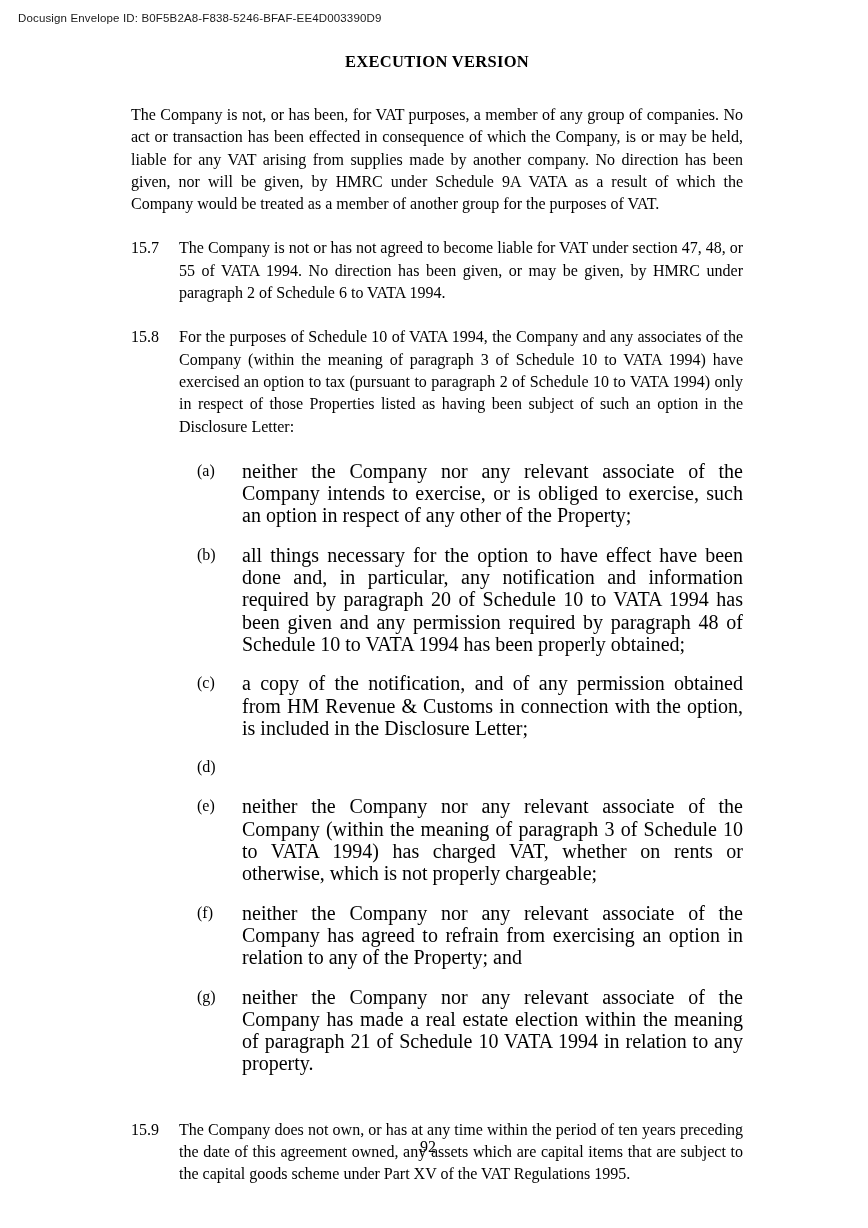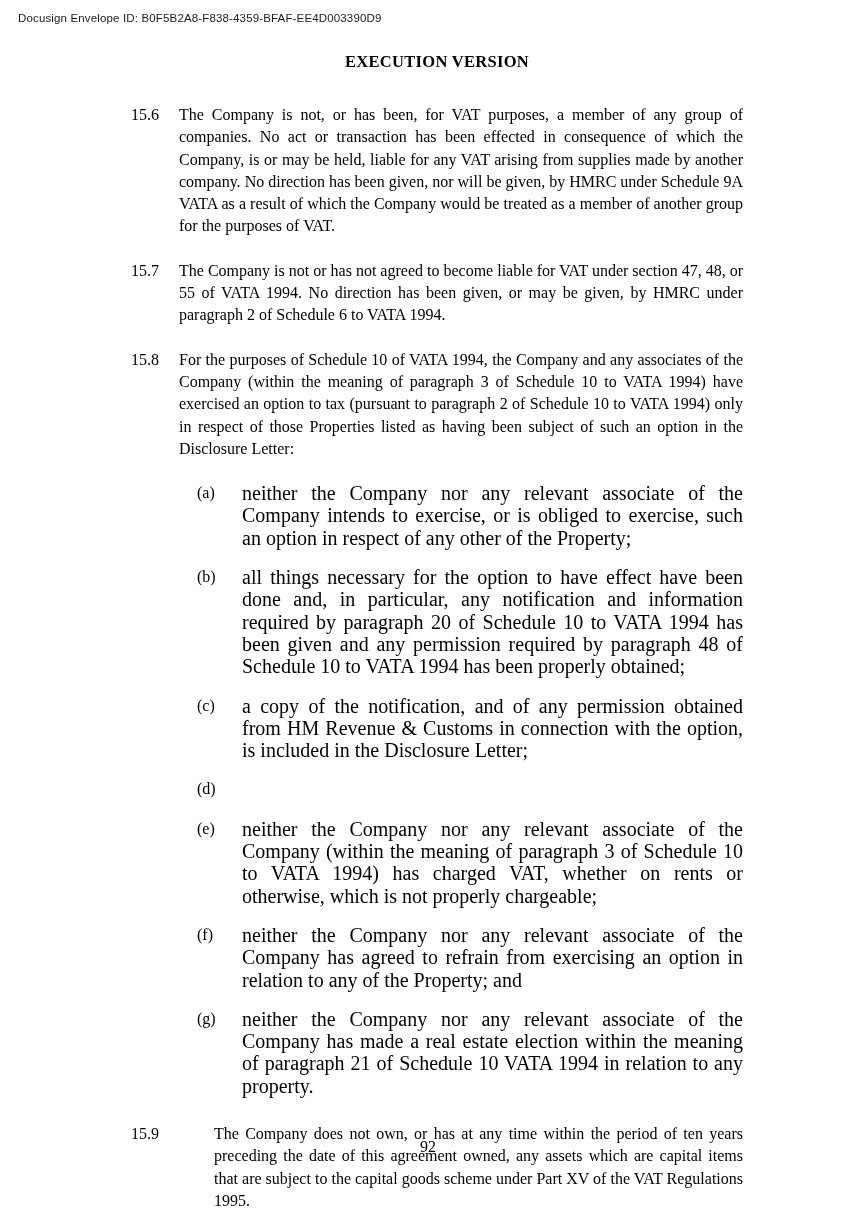--- a/index.html
+++ b/index.html
@@ -79,45 +79,43 @@
     line-height: 22.3px;
   }
   .sub-text {
     flex: 1;
     font-size: 20px;
     line-height: 22.3px;
     text-align: justify;
     text-justify: inter-word;
   }
   .clause-15-9 {
-    margin-top: 26px;
-    gap: 35px;
+    margin-top: 44px;
   }
   .page-number {
     position: absolute;
     top: 1138px;
     left: 0;
     width: 856px;
     text-align: center;
     font-size: 16px;
   }
 </style>
 </head>
 <body>
 
 <div class="page">
 
-  <div class="envelope-id">Docusign Envelope ID: B0F5B2A8-F838-4359-BFAF-EE4D003390D9</div>
+  <div class="envelope-id">Docusign Envelope ID: B0F5B2A8-F838-5246-BFAF-EE4D003390D9</div>
 
   <div class="content">
 
     <div class="doc-header">EXECUTION VERSION</div>
 
     <div class="clause">
-      <div class="clause-num">15.6</div>
       <div class="clause-body">The Company is not, or has been, for VAT purposes, a member of any group of companies. No act or transaction has been effected in consequence of which the Company, is or may be held, liable for any VAT arising from supplies made by another company. No direction has been given, nor will be given, by HMRC under Schedule 9A VATA as a result of which the Company would be treated as a member of another group for the purposes of VAT.</div>
     </div>
 
     <div class="clause">
       <div class="clause-num">15.7</div>
       <div class="clause-body">The Company is not or has not agreed to become liable for VAT under section 47, 48, or 55 of VATA 1994.  No direction has been given, or may be given, by HMRC under paragraph 2 of Schedule 6 to VATA 1994.</div>
     </div>
 
     <div class="clause">
       <div class="clause-num">15.8</div>

